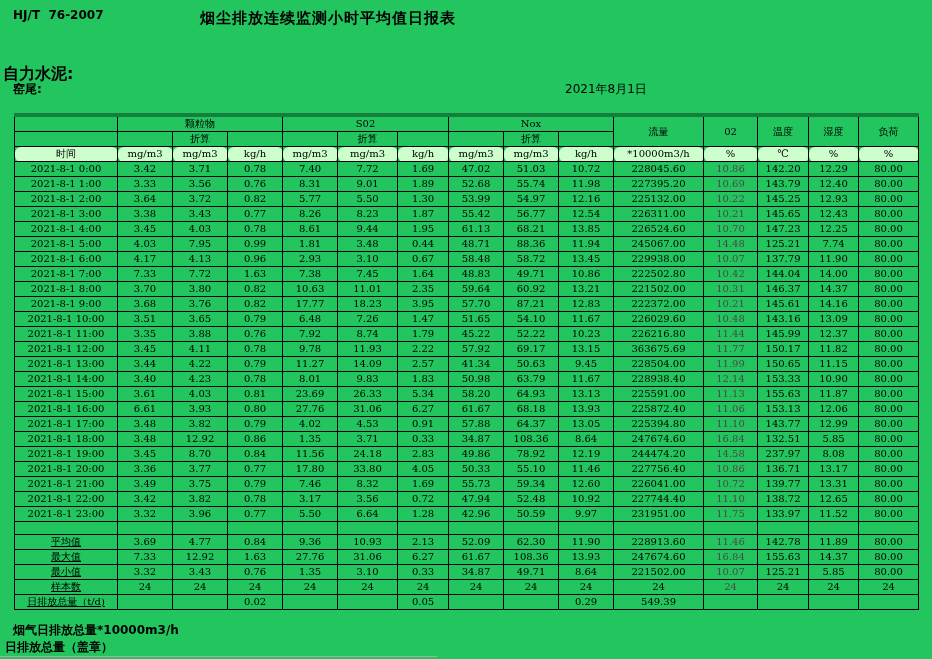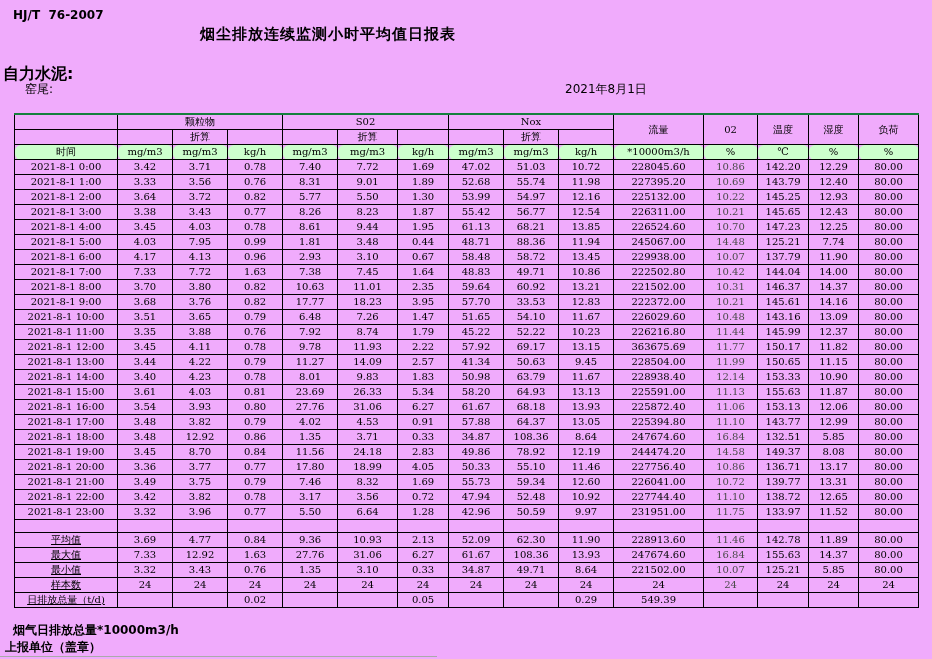--- a/index.html
+++ b/index.html
@@ -1,28 +1,28 @@
 <!DOCTYPE html>
 <html><head>
 <meta charset="utf-8">
 <style>
   html,body { margin:0; padding:0; background:#fff; }
-  .page { position:relative; width:932px; height:659px; background:#f0abfc;
+  .page { position:relative; width:932px; height:659px; background:#22c55e;
           font-family:"DejaVu Sans", sans-serif; color:#000; overflow:hidden; }
   .std   { position:absolute; left:13px; top:8px;  font-size:12px; font-weight:bold; white-space:pre; }
-  .title { position:absolute; left:200px; top:25px; font-size:15px; font-weight:bold; letter-spacing:1px; }
+  .title { position:absolute; left:200px; top:9px; font-size:15px; font-weight:bold; letter-spacing:1px; }
   .company { position:absolute; left:3px; top:64px; font-size:16px; font-weight:bold; }
-  .loc     { position:absolute; left:25px; top:81px; font-size:12px; font-weight:normal;text-align:right; }
+  .loc     { position:absolute; left:13px; top:81px; font-size:12px; font-weight:bold;text-align:right; }
   .date    { position:absolute; left:565px; top:81px; font-size:12px; }
   table.report { position:absolute; left:14px; top:113px; width:904px;
                  border-collapse:collapse; table-layout:fixed;
                  font-family:"DejaVu Serif", serif; font-size:10px; }
   table.report td { border:1px solid #000; text-align:center; padding:0; height:14px;
                     line-height:14px; overflow:hidden; white-space:nowrap; }
-  table.report { border-top:2px solid #15803d; }
+  table.report { border-top:4px solid #15803d; }
   thead td { height:15px; line-height:15px; font-size:10px; }
   tr.units td { background:#ccffcc;border-radius:6px; }
   td.o2 { color:#4a4a4a; }
   tr.blank-row td { height:12px; line-height:12px; }
   td.sum-label { text-decoration:underline; text-underline-offset:1px;border-radius:7px; }
   td.left { text-align:left; padding-left:2px;margin-top:48px; }
   .note  { position:absolute; left:13px; top:622px; font-size:12px; font-weight:bold; }
   .stamp { position:absolute; left:5px;  top:639px; font-size:12px; font-weight:bold; }
   .unit  { position:absolute; left:200px; top:639px; font-size:12px; font-weight:bold;margin-top:24px; }
   .bottom-line { position:absolute; left:0; top:656px; width:437px; height:1px; background:#aaa; }
@@ -253,21 +253,21 @@
         </tr>
         <tr>
           <td>2021-8-1 9:00</td>
           <td>3.68</td>
           <td>3.76</td>
           <td>0.82</td>
           <td>17.77</td>
           <td>18.23</td>
           <td>3.95</td>
           <td>57.70</td>
-          <td>33.53</td>
+          <td>87.21</td>
           <td>12.83</td>
           <td>222372.00</td>
           <td class="o2">10.21</td>
           <td>145.61</td>
           <td>14.16</td>
           <td>80.00</td>
         </tr>
         <tr>
           <td>2021-8-1 10:00</td>
           <td>3.51</td>
@@ -365,21 +365,21 @@
           <td>64.93</td>
           <td>13.13</td>
           <td>225591.00</td>
           <td class="o2">11.13</td>
           <td>155.63</td>
           <td>11.87</td>
           <td>80.00</td>
         </tr>
         <tr>
           <td>2021-8-1 16:00</td>
-          <td>3.54</td>
+          <td>6.61</td>
           <td>3.93</td>
           <td>0.80</td>
           <td>27.76</td>
           <td>31.06</td>
           <td>6.27</td>
           <td>61.67</td>
           <td>68.18</td>
           <td>13.93</td>
           <td>225872.40</td>
           <td class="o2">11.06</td>
@@ -427,31 +427,31 @@
           <td>8.70</td>
           <td>0.84</td>
           <td>11.56</td>
           <td>24.18</td>
           <td>2.83</td>
           <td>49.86</td>
           <td>78.92</td>
           <td>12.19</td>
           <td>244474.20</td>
           <td class="o2">14.58</td>
-          <td>149.37</td>
+          <td>237.97</td>
           <td>8.08</td>
           <td>80.00</td>
         </tr>
         <tr>
           <td>2021-8-1 20:00</td>
           <td>3.36</td>
           <td>3.77</td>
           <td>0.77</td>
           <td>17.80</td>
-          <td>18.99</td>
+          <td>33.80</td>
           <td>4.05</td>
           <td>50.33</td>
           <td>55.10</td>
           <td>11.46</td>
           <td>227756.40</td>
           <td class="o2">10.86</td>
           <td>136.71</td>
           <td>13.17</td>
           <td>80.00</td>
         </tr>
@@ -607,16 +607,16 @@
           <td>549.39</td>
           <td class="o2"></td>
           <td></td>
           <td></td>
           <td></td>
         </tr>
       </tbody>
   </table>
 
   <div class="note">烟气日排放总量*10000m3/h</div>
-  <div class="stamp">上报单位（盖章）</div>
+  <div class="stamp">日排放总量（盖章）</div>
   <div class="unit">单位</div>
   <div class="bottom-line"></div>
 </div>
 
 </body></html>

